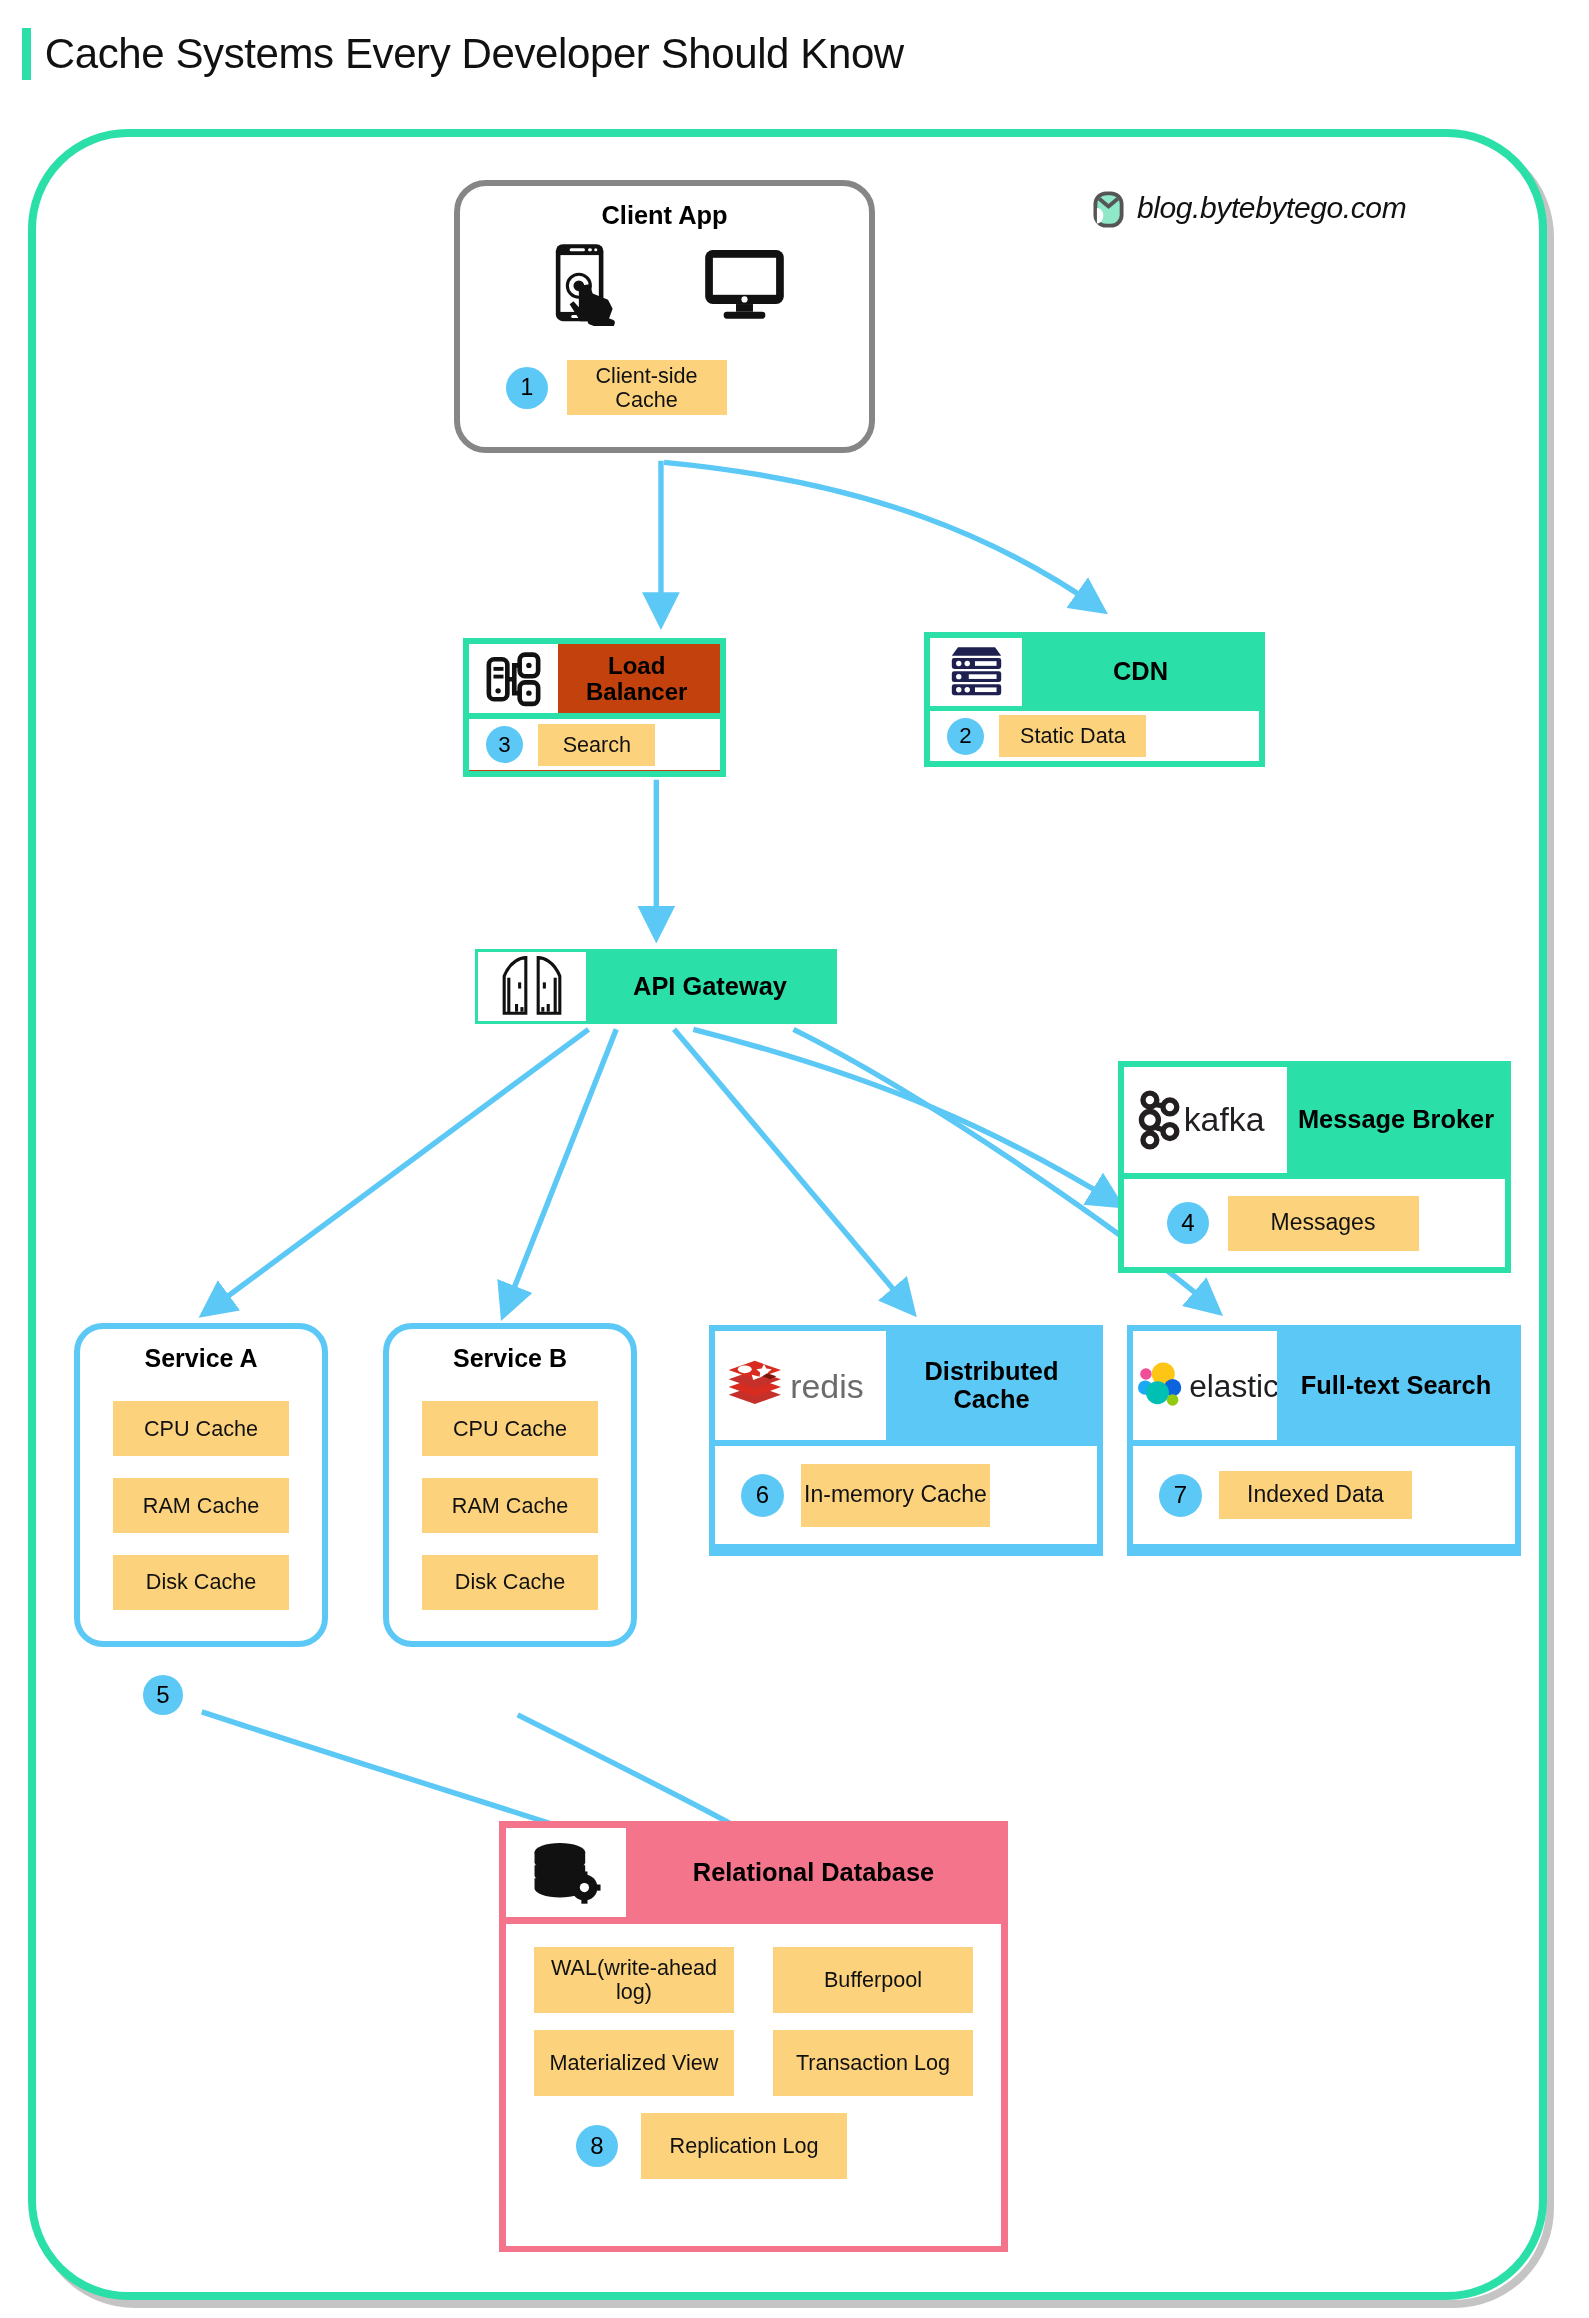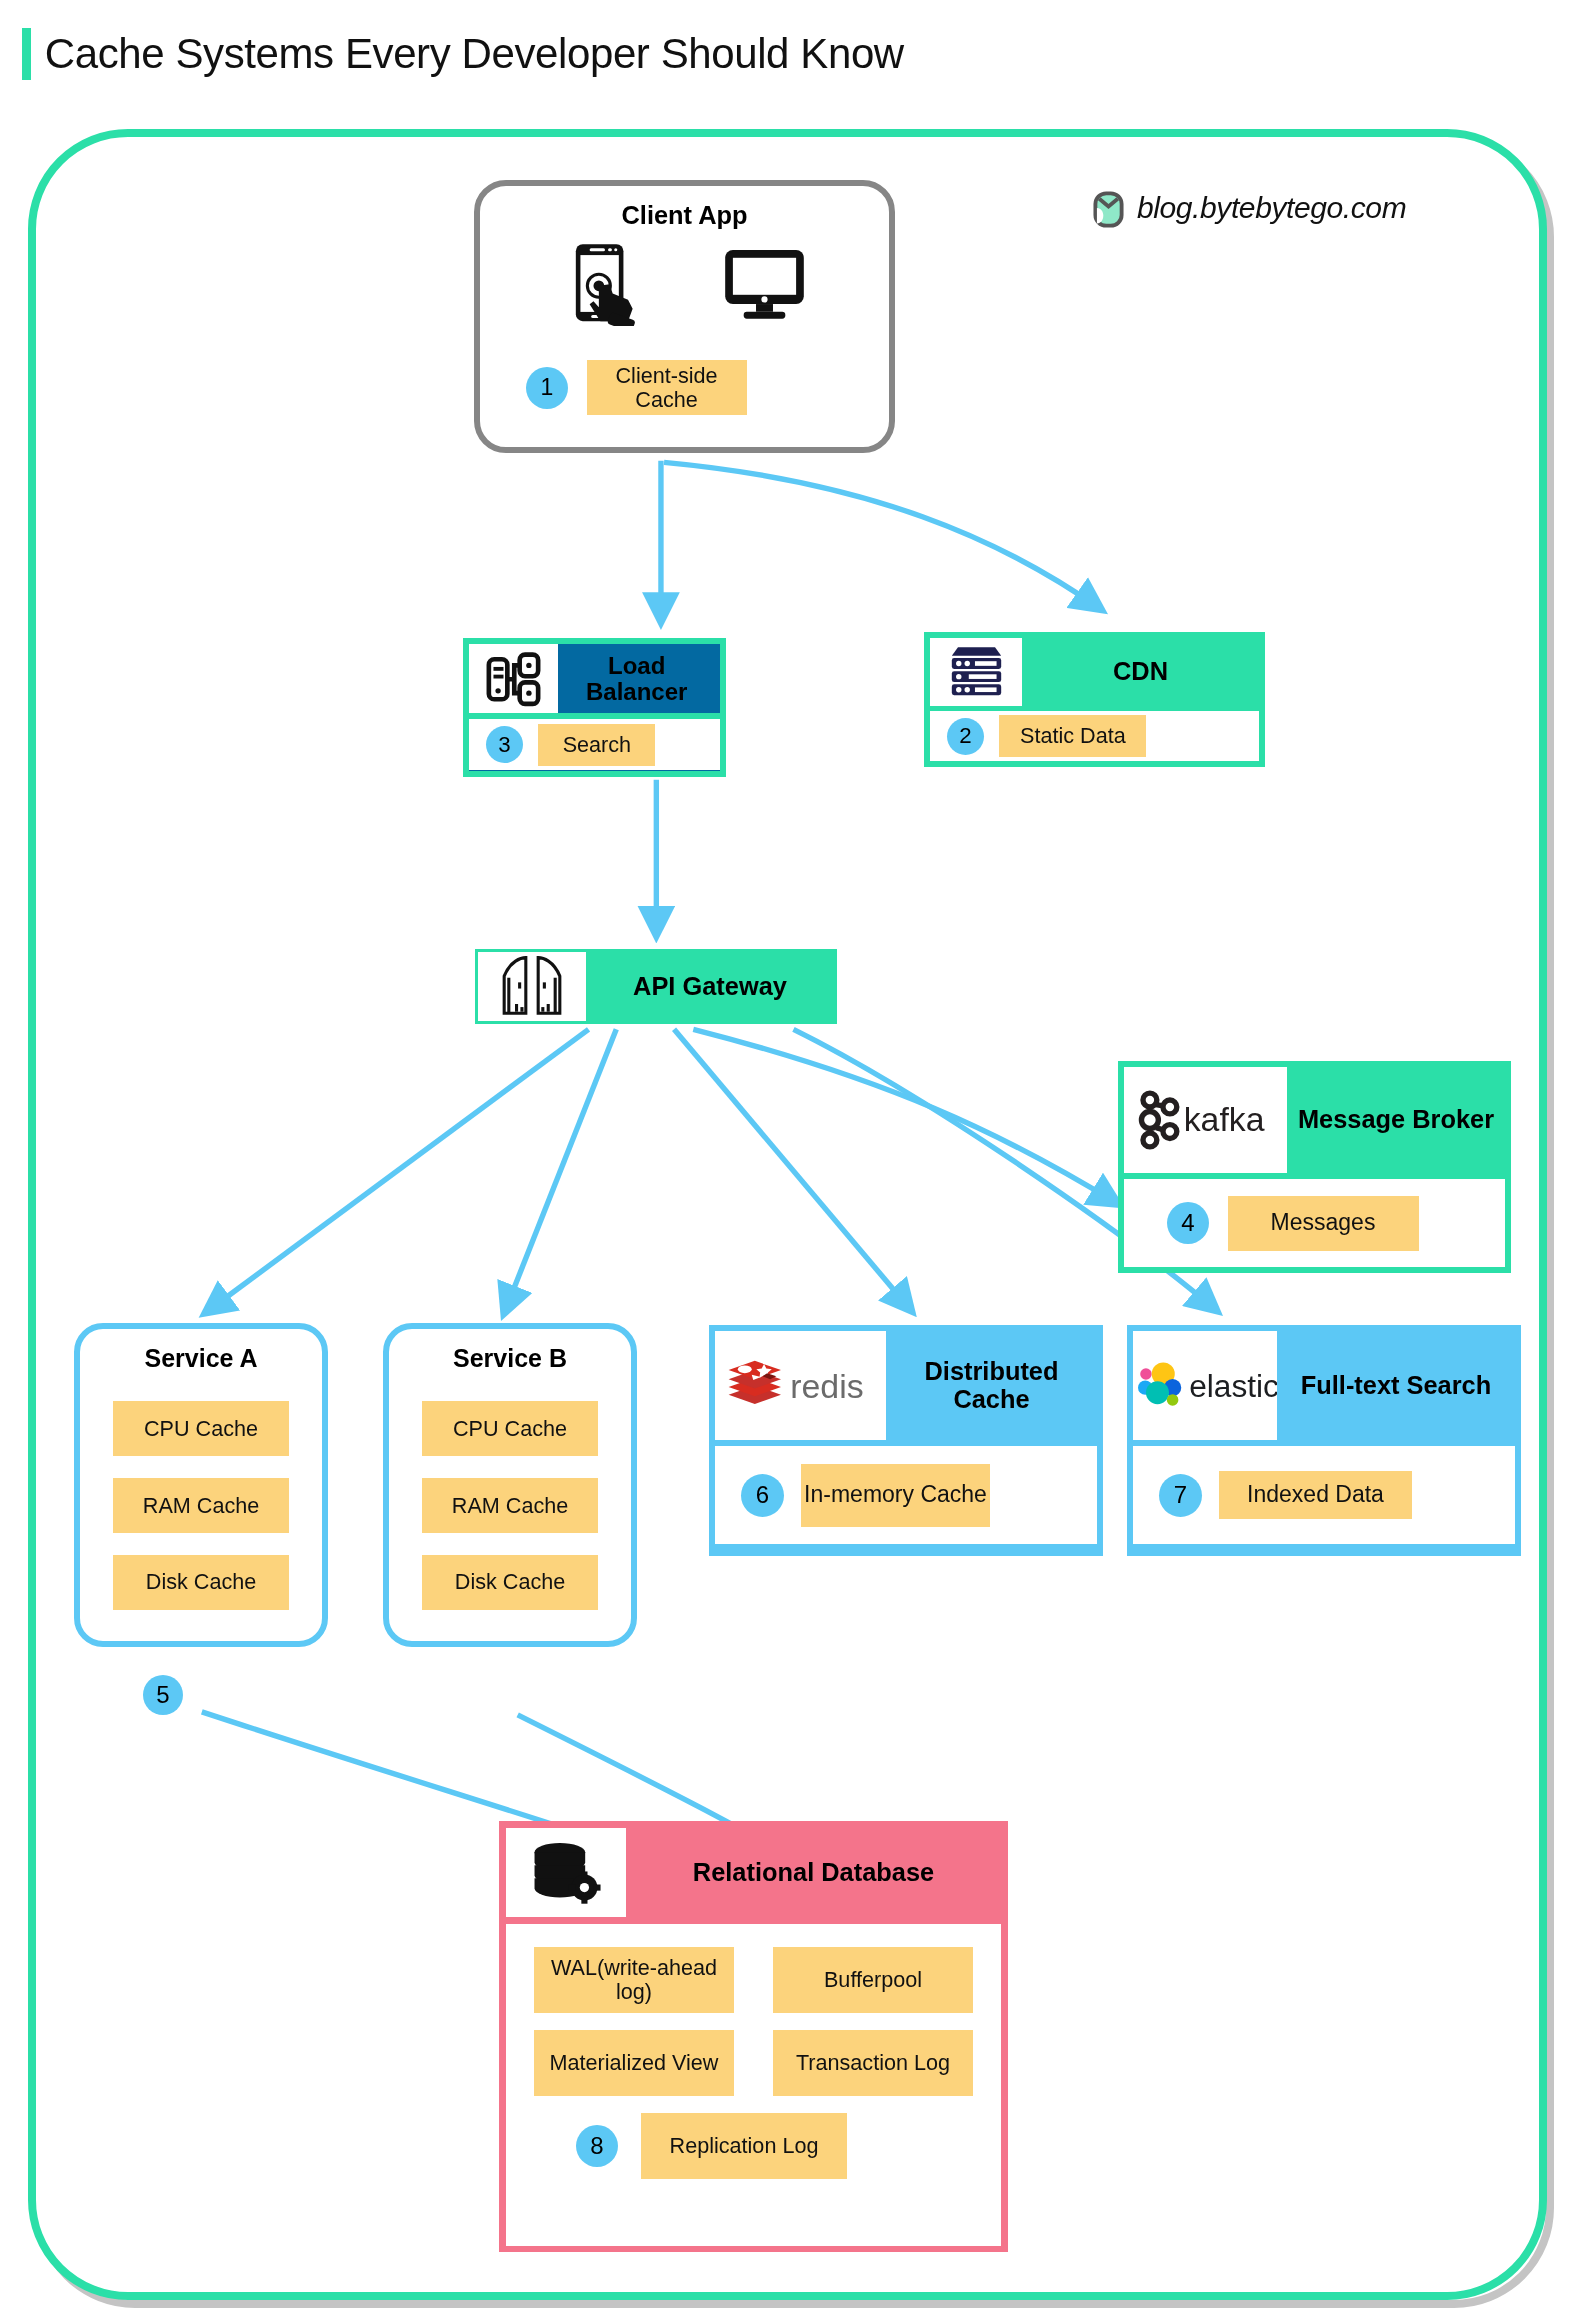--- a/index.html
+++ b/index.html
@@ -34,30 +34,30 @@
   .node { position: absolute; }
   .hdr { display: flex; align-items: stretch; }
   .hdr-icon { background: #fff; display: flex; align-items: center; justify-content: center; flex: 0 0 auto; }
   .hdr-title { flex: 1; display: flex; align-items: center; justify-content: center; text-align: center; font-weight: bold; color: #000; line-height: 1.08; }
   .body-row { background: #fff; display: flex; align-items: center; }
   .chip { background: #fcd37c; display: flex; align-items: center; justify-content: center; text-align: center; color: #111; line-height: 1.1; }
   .badge { border-radius: 50%; background: #5cc8f5; color: #000; display: flex; align-items: center; justify-content: center; font-weight: 400; flex: 0 0 auto; }
   #client-app-outer {
     position: absolute; left: 454px; top: 180px;
     width: 421px; height: 273px;
-    border: 6.2px solid #868686; border-radius: 32px; background: #fff; margin-left: 20px;
+    border: 6.2px solid #868686; border-radius: 32px; background: #fff;
   }
   #client-app-title { position: absolute; left: 0; top: 15.4px; width: 100%; text-align: center; font-size: 25.4px; font-weight: bold; color: #000; }
   #client-icons { position: absolute; left: 0; top: 55px; width: 100%; display: flex; justify-content: center; gap: 74px; align-items: center; }
   #client-cache-row { position: absolute; left: 46px; top: 174px; display: flex; align-items: center; gap: 18.5px; }
   #client-cache-badge { width: 42px; height: 42px; font-size: 23px; }
   #client-cache-chip { width: 160px; height: 55px; font-size: 21.6px; flex-direction: column; }
 
   
-  #lb { left: 463px; top: 638px; width: 263px; height: 139px; border: 6.2px solid #2bdfa8; background: #0369a1; }
+  #lb { left: 463px; top: 638px; width: 263px; height: 139px; border: 6.2px solid #2bdfa8; background: #c2410c; }
   #lb .hdr { height: 69px; }
   #lb .hdr-icon { width: 89px; }
   #lb .hdr-title { font-size: 24px; padding-right: 4.6px; }
   #lb .body-row { height: 57px; border-top: 6.2px solid #2bdfa8; padding-left: 17px; gap: 15.4px; }
   #lb .badge { width: 37px; height: 37px; font-size: 22.3px; }
   #lb .chip { width: 117px; height: 42px; font-size: 21.6px; }
 
   
   #cdn { left: 924px; top: 632px; width: 341px; height: 135px; border: 6.2px solid #2bdfa8; background: #2bdfa8; }
   #cdn .hdr { height: 68px; }

